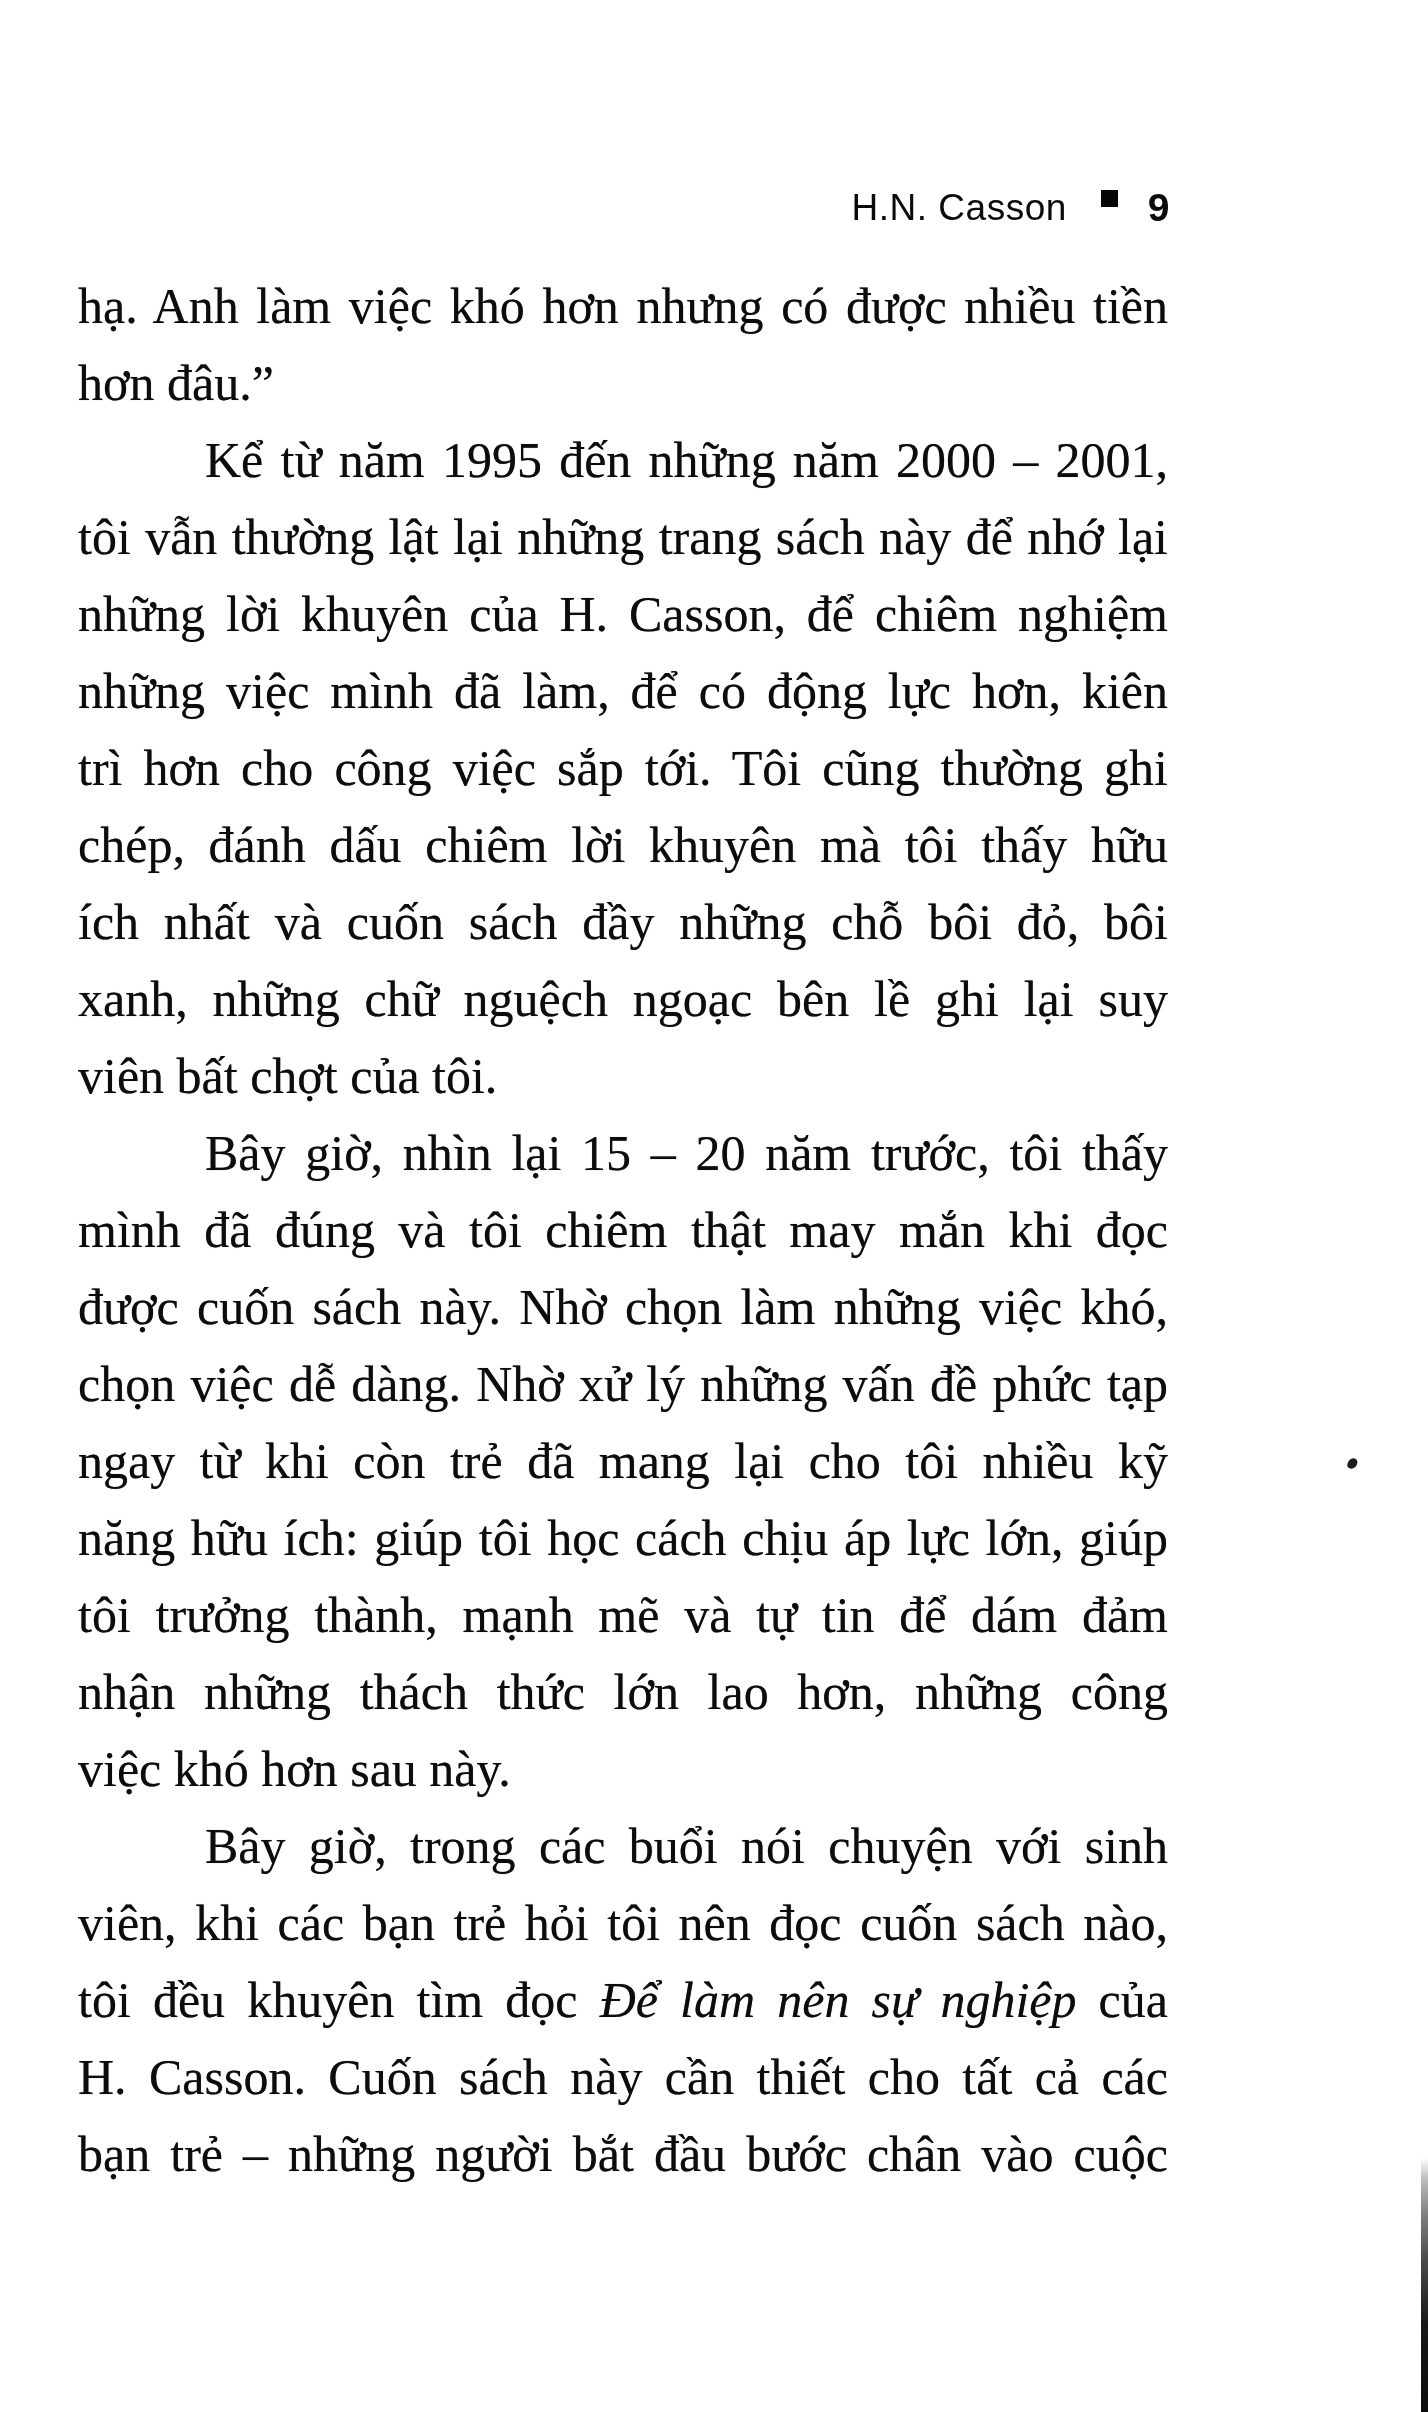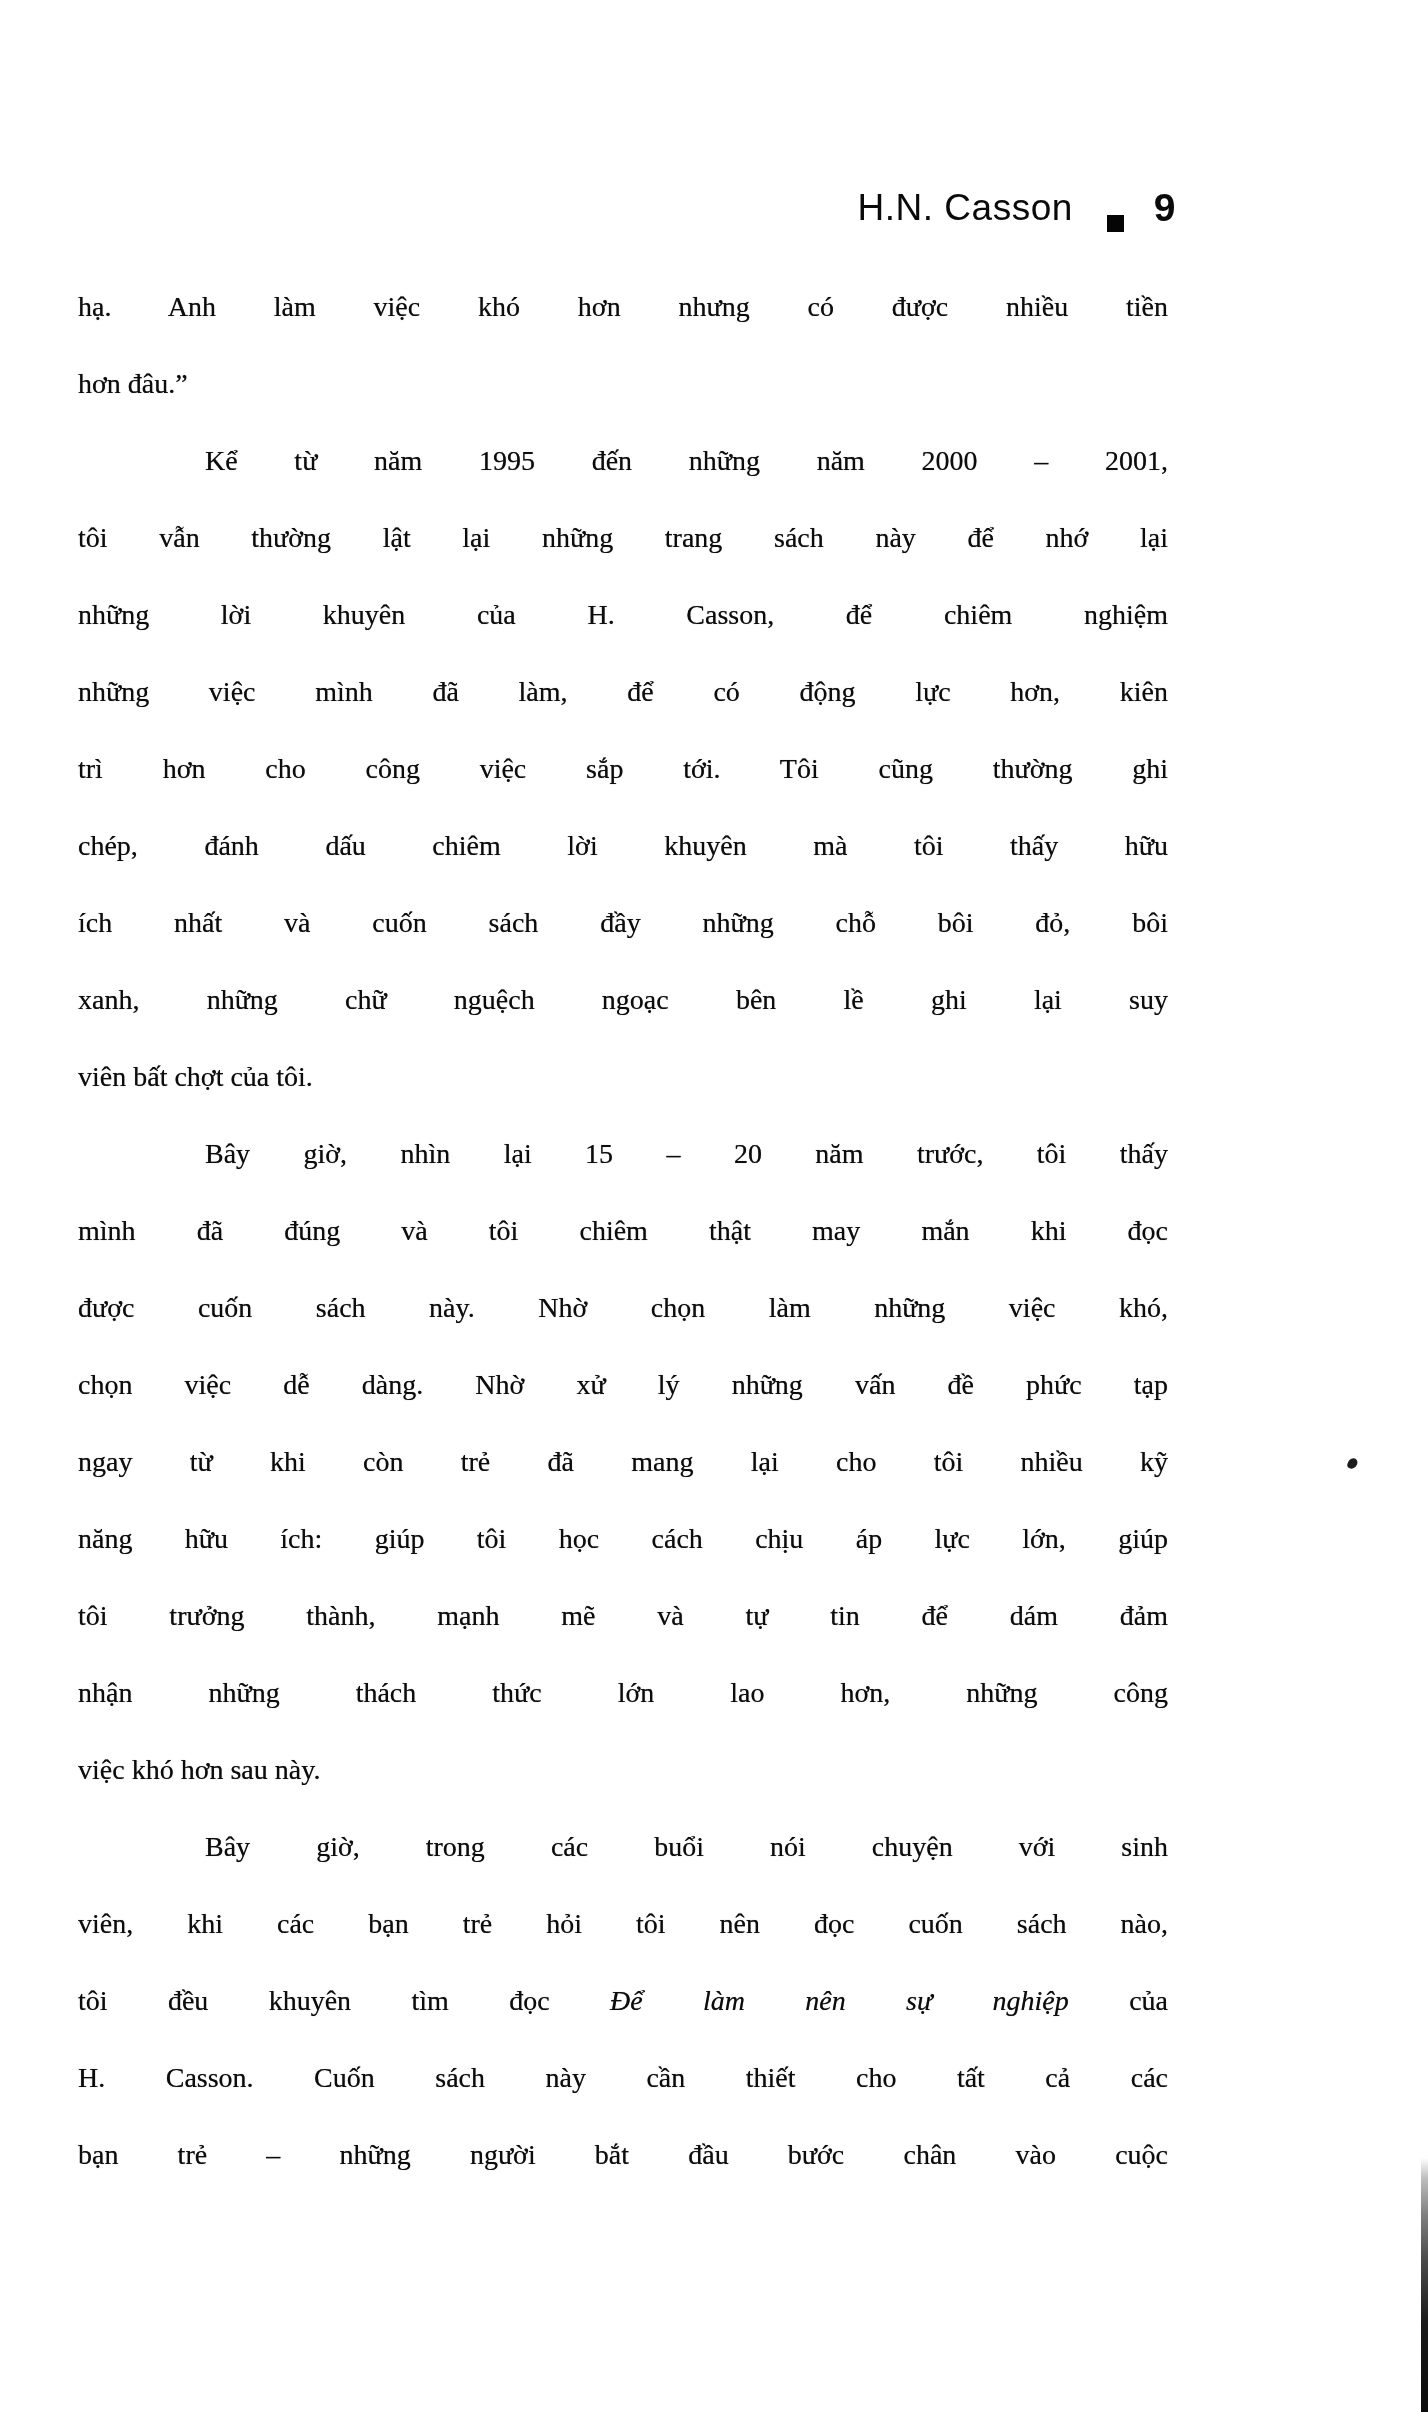--- a/index.html
+++ b/index.html
@@ -9,25 +9,25 @@
     height: 2412px;
     background: #ffffff;
     overflow: hidden;
     font-family: "Liberation Serif", "DejaVu Serif", serif;
     color: #0c0c0c;
   }
   
   .page-header {
     position: absolute;
     top: 184px;
-    left: 8px;
+    left: 2px;
     width: 1168px;
     display: flex;
     justify-content: flex-end;
-    align-items: flex-end;
+    align-items: flex-start;
     font-family: "Liberation Sans", "DejaVu Sans", sans-serif;
     font-size: 37px;
     line-height: 48px;
     color: #0a0a0a;
     letter-spacing: 0.5px;
   }
   .sep-square {
     display: inline-block;
     width: 17px;
     height: 17px;
@@ -37,21 +37,21 @@
   .page-num {
     font-weight: 700;
     font-size: 39px;
   }
   
   .page-body {
     position: absolute;
     top: 268px;
     left: 78px;
     width: 1090px;
-    font-size: 28px;
+    font-size: 50px;
     line-height: 77px;
     text-shadow: 0 0 0.7px rgba(10,10,10,0.65);
   }
   .paragraph { margin: 0; }
   .line {
     text-align: justify;
     text-align-last: justify;
     white-space: normal;
   }
   .line.no-just { text-align-last: left; }

